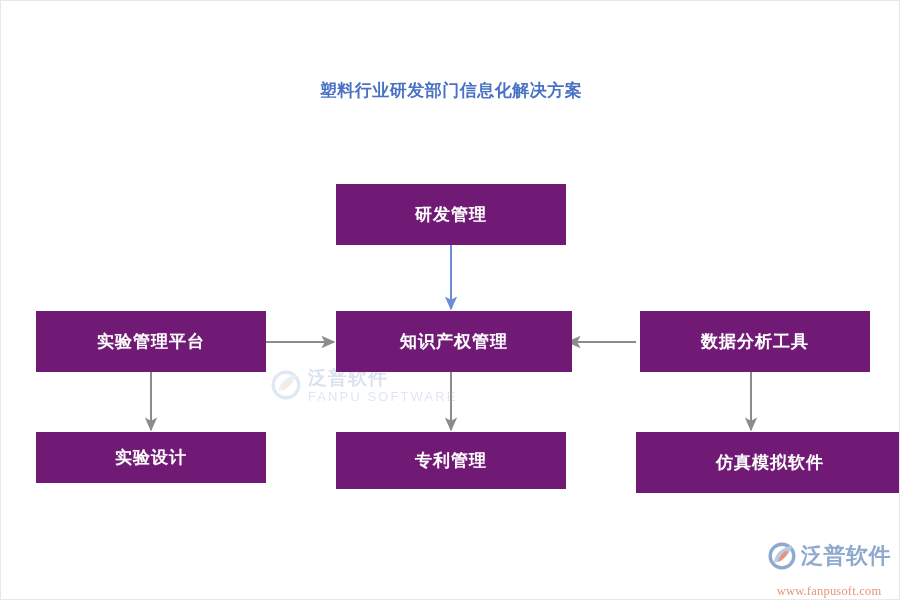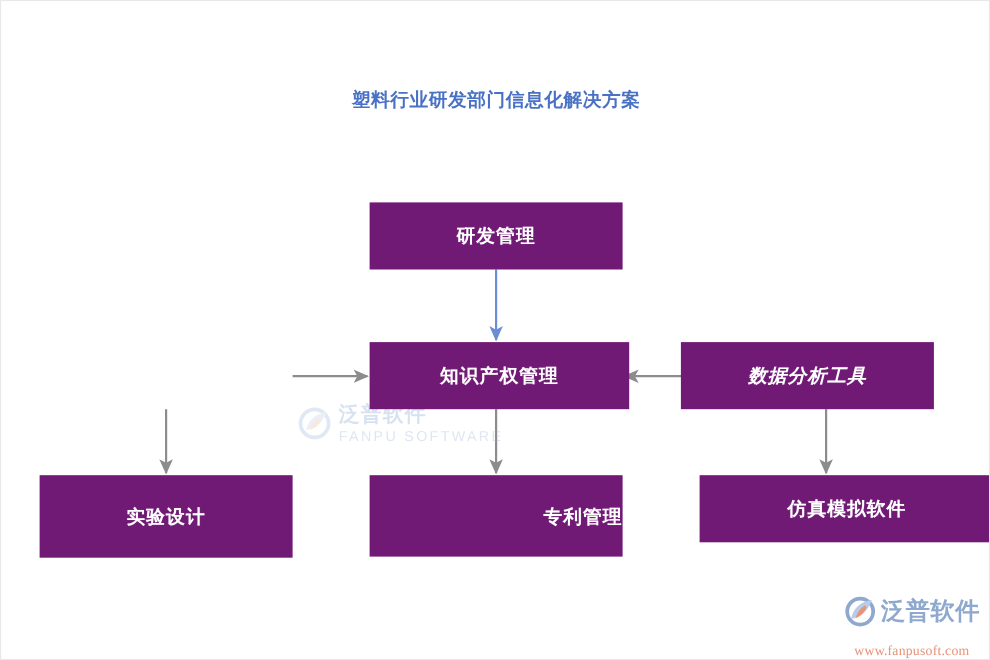--- a/index.html
+++ b/index.html
@@ -47,23 +47,23 @@
     display: flex;
     align-items: center;
     justify-content: center;
     letter-spacing: 1px;
     box-sizing: border-box;
     text-shadow: 0 0 1px rgba(255,255,255,0.25);
   }
   .node-top    { left: 335px; top: 183px; width: 230px; height: 61px; }
   .node-midl   { left:  35px; top: 310px; width: 230px; height: 61px; }
   .node-midc   { left: 335px; top: 310px; width: 236px; height: 61px; }
-  .node-midr   { left: 618px; top: 310px; width: 230px; height: 61px; font-style: italic; }
-  .node-botl   { left:  35px; top: 431px; width: 230px; height: 75px; }
-  .node-botc   { left: 335px; top: 431px; width: 230px; height: 74px; justify-content: flex-end; }
+  .node-midr   { left: 639px; top: 310px; width: 230px; height: 61px; }
+  .node-botl   { left:  35px; top: 431px; width: 230px; height: 51px; }
+  .node-botc   { left: 335px; top: 431px; width: 230px; height: 57px; }
   .node-botr   { left: 635px; top: 431px; width: 268px; height: 61px; }
 
   
   #connectors {
     position: absolute;
     left: 0;
     top: 0;
     width: 900px;
     height: 600px;
     pointer-events: none;
@@ -180,20 +180,23 @@
     </svg>
     <div class="wm-text">
       <div class="wm-cn">泛普软件</div>
       <div class="wm-en">FANPU SOFTWARE</div>
     </div>
   </div>
 
   <div class="node node-top">
     <span>研发管理</span>
   </div>
+  <div class="node node-midl">
+    <span>实验管理平台</span>
+  </div>
   <div class="node node-midc">
     <span>知识产权管理</span>
   </div>
   <div class="node node-midr">
     <span>数据分析工具</span>
   </div>
   <div class="node node-botl">
     <span>实验设计</span>
   </div>
   <div class="node node-botc">

